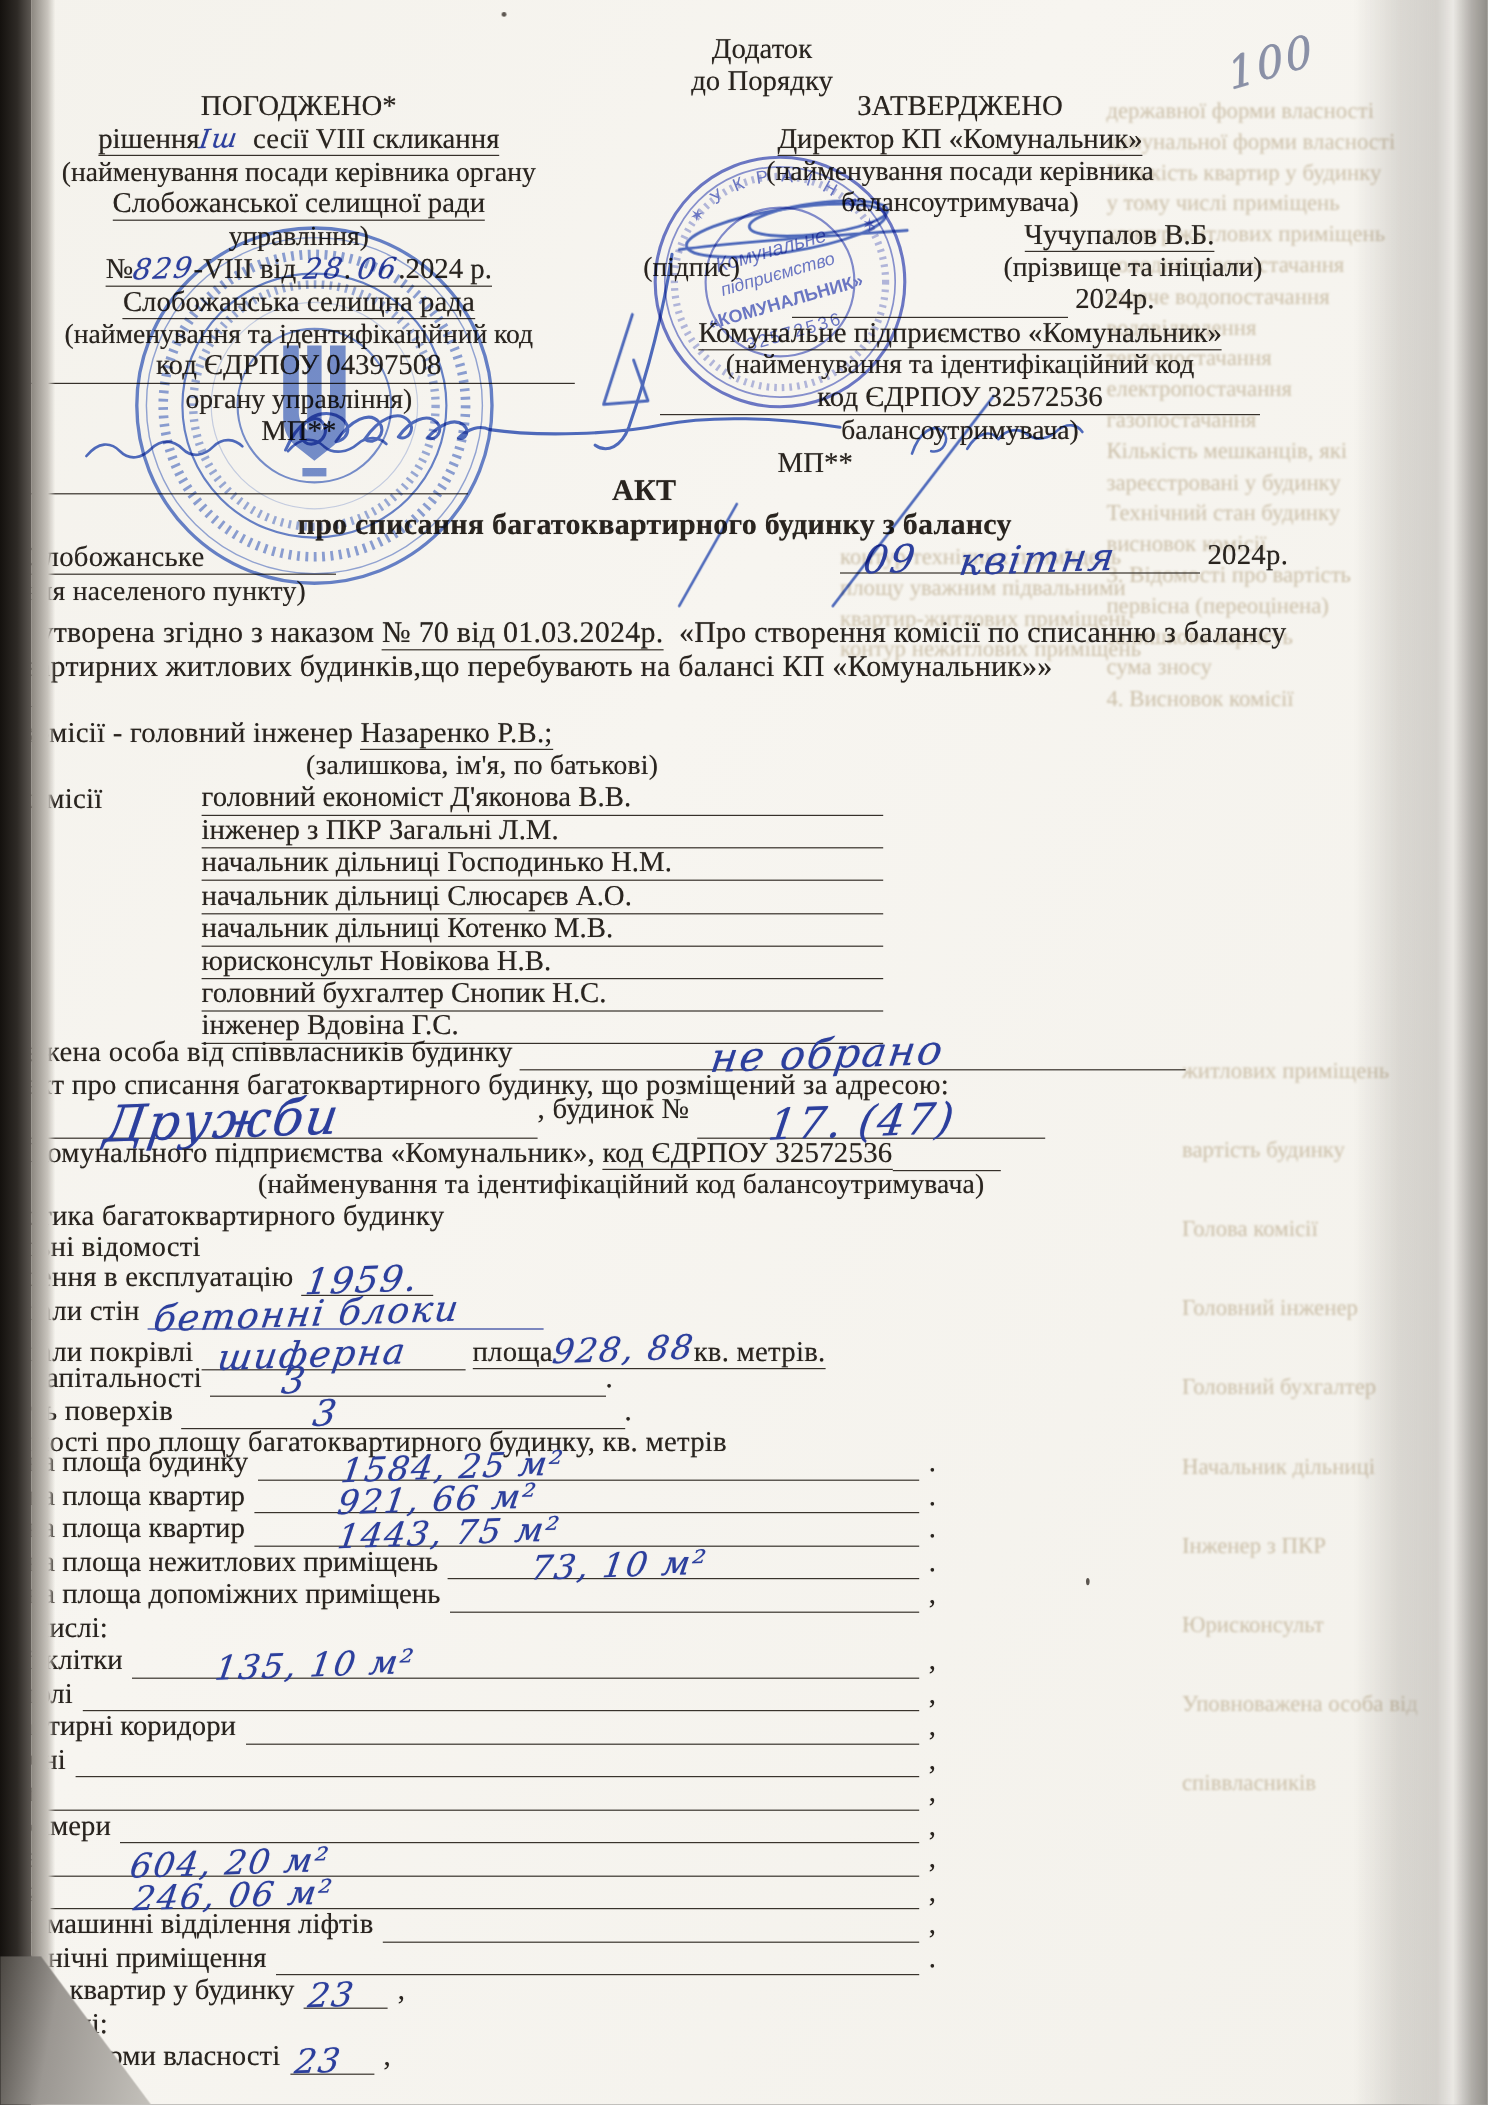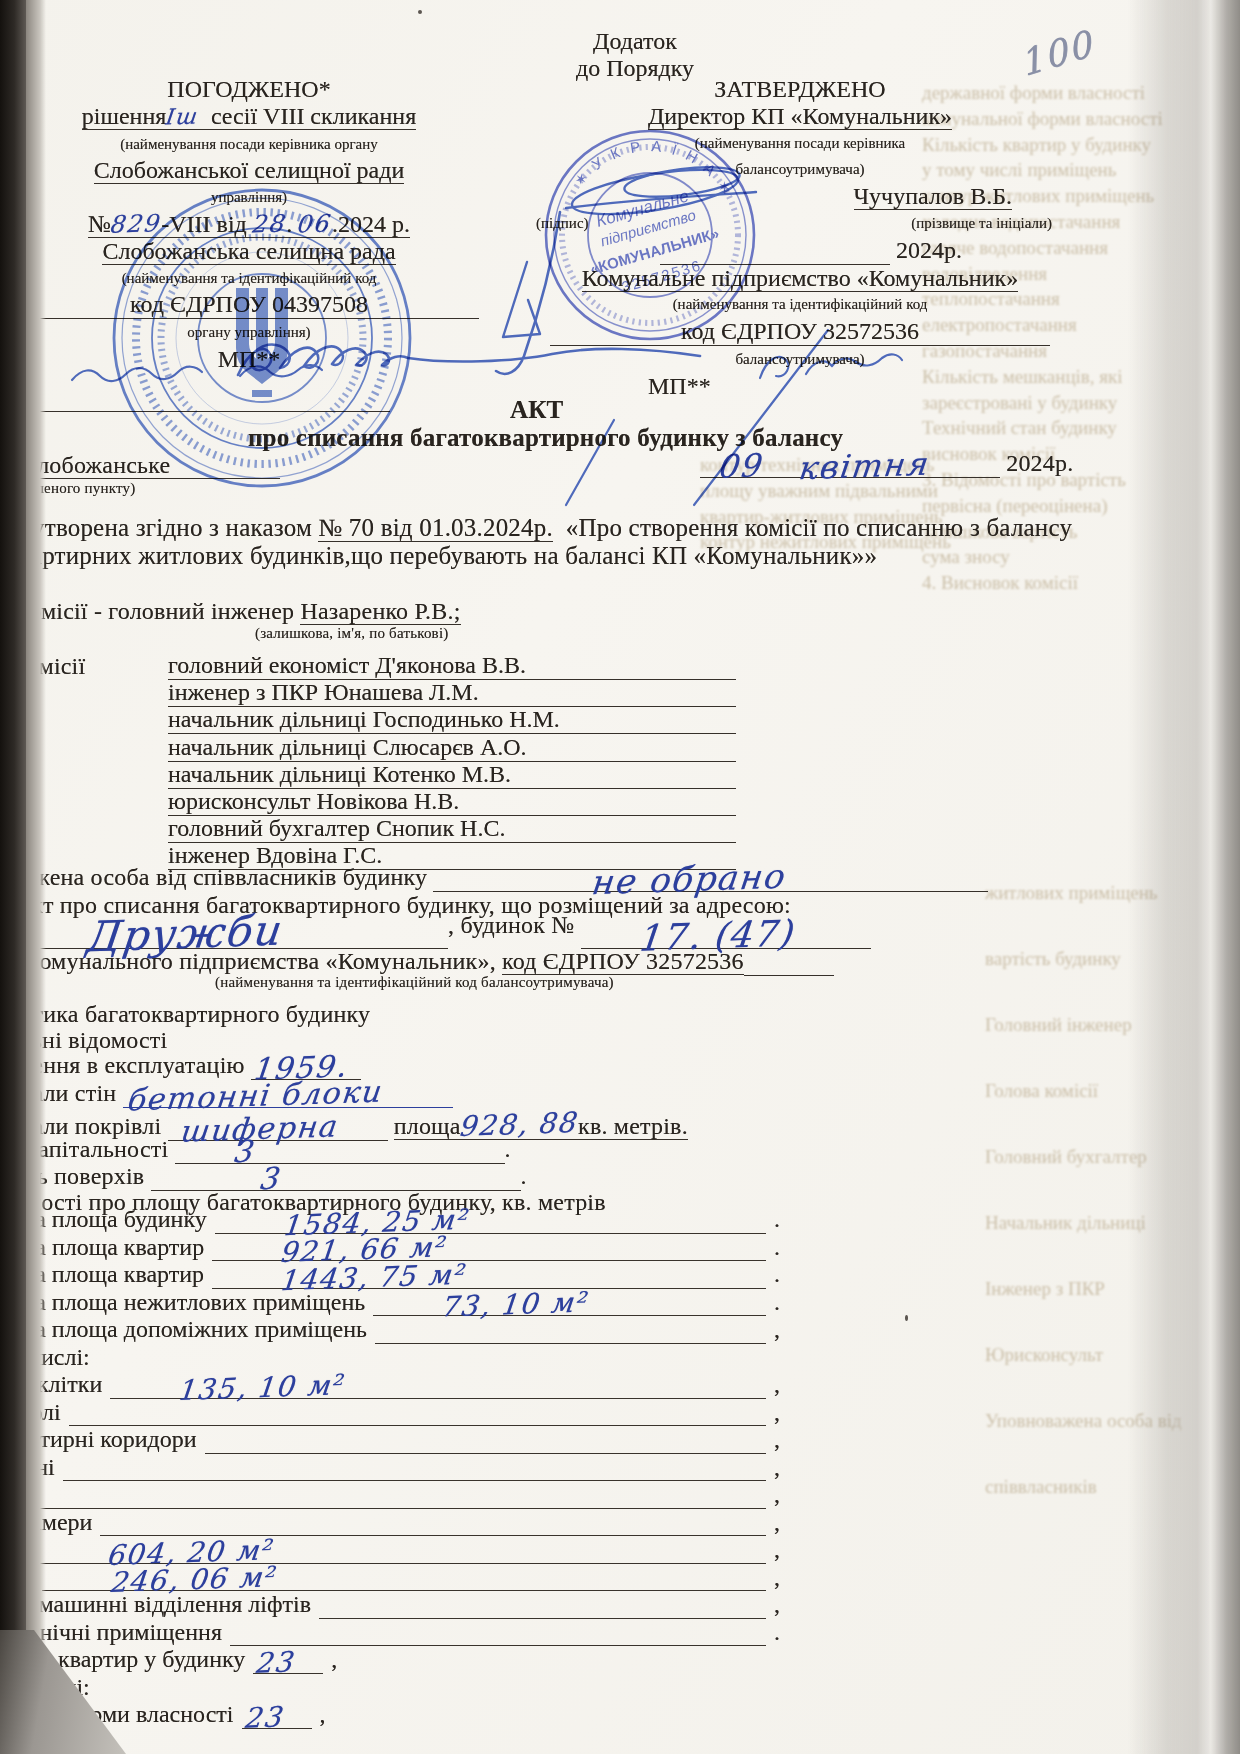--- a/index.html
+++ b/index.html
@@ -8,21 +8,21 @@
         font-family:"Liberation Serif",serif;color:#29241f;}
   .doc{text-shadow:0 0 .6px rgba(41,36,31,.55);}
   .line{position:absolute;white-space:nowrap;font-size:24px;letter-spacing:.2px;}
   .b{font-weight:bold;text-align:right;}
   .u{border-bottom:1.8px solid #36302a;}
   .ublk{display:inline-block;border-bottom:1.8px solid #36302a;}
   .hw{font-family:"DejaVu Serif",serif;font-style:italic;color:#2c3f9d;
       display:inline-block;transform:skewX(-10deg) rotate(-2deg);
       letter-spacing:1.5px;text-shadow:0 0 .7px rgba(44,63,157,.5);}
   .hdr{position:absolute;text-align:center;line-height:26.8px;font-size:24px;}
-  .cap{font-size:15px;}
+  .cap{font-size:23px;}
   
   #members{position:absolute;left:168px;top:652px;}
   .member{height:27.2px;font-size:24px;white-space:nowrap;}
   .member .mtext{display:inline-block;min-width:568px;border-bottom:1.8px solid #36302a;}
   
   #arearows{position:absolute;left:-44px;top:1206px;}
   .arearow{display:flex;align-items:baseline;width:824px;height:27.5px;font-size:24px;white-space:nowrap;}
   .arearow .lbl{flex:0 0 auto;}
   .arearow .fill{flex:1 1 auto;align-self:stretch;border-bottom:1.8px solid #39332c;margin:0 8px;position:relative;}
   .arearow .tail{flex:0 0 auto;}
@@ -86,22 +86,22 @@
 
   <div>контур технічних приміщень</div>
       <div>площу уважним підвальними</div>
       <div>квартир-житлових приміщень</div>
       <div>контур нежитлових приміщень</div>
     </div>
   <div class="bleed" id="bleed-sparse" style="left:985px;top:860px;width:200px;">
 
   <div>житлових приміщень</div>
       <div>вартість будинку</div>
+      <div>Голова комісії</div>
       <div>Головний інженер</div>
-      <div>Голова комісії</div>
       <div>Головний бухгалтер</div>
       <div>Начальник дільниці</div>
       <div>Інженер з ПКР</div>
       <div>Юрисконсульт</div>
       <div>Уповноважена особа від</div>
       <div>співвласників</div>
     </div>
 
   <div class="doc">
 
@@ -167,21 +167,21 @@
 
     <div class="line" style="left:-58px;top:598px;">
       <span>Голова комісії - головний інженер</span> <span class="u">Назаренко Р.В.;</span>
     </div>
     <div class="line cap" style="left:255px;top:625px;">(залишкова, ім'я, по батькові)</div>
 
     <div class="line" style="left:-55px;top:653px;">Члени комісії</div>
     <div id="members">
 
     <div class="member"><span class="mtext">головний економіст  Д'яконова В.В.</span></div>
-        <div class="member"><span class="mtext">інженер з ПКР Юнашева Л.М.</span></div>
+        <div class="member"><span class="mtext">інженер з ПКР Загальні Л.М.</span></div>
         <div class="member"><span class="mtext">начальник дільниці Господинько Н.М.</span></div>
         <div class="member"><span class="mtext">начальник дільниці Слюсарєв А.О.</span></div>
         <div class="member"><span class="mtext">начальник дільниці Котенко М.В.</span></div>
         <div class="member"><span class="mtext">юрисконсульт Новікова Н.В.</span></div>
         <div class="member"><span class="mtext">головний бухгалтер Снопик Н.С.</span></div>
         <div class="member"><span class="mtext">інженер Вдовіна Г.С.</span></div>
       </div>
 
     <div class="line" style="left:-66px;top:864px;">
       <span>Уповноважена  особа від співвласників будинку</span>

